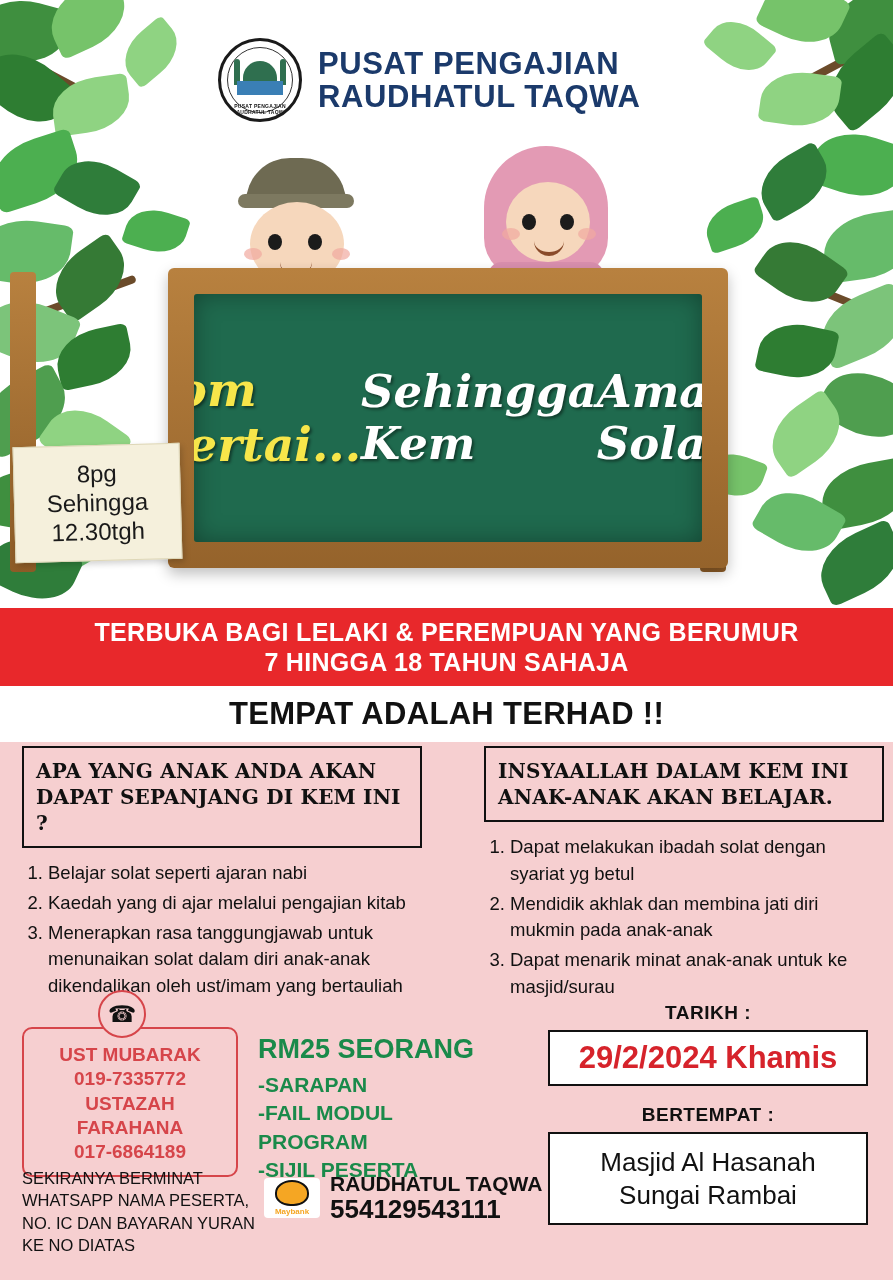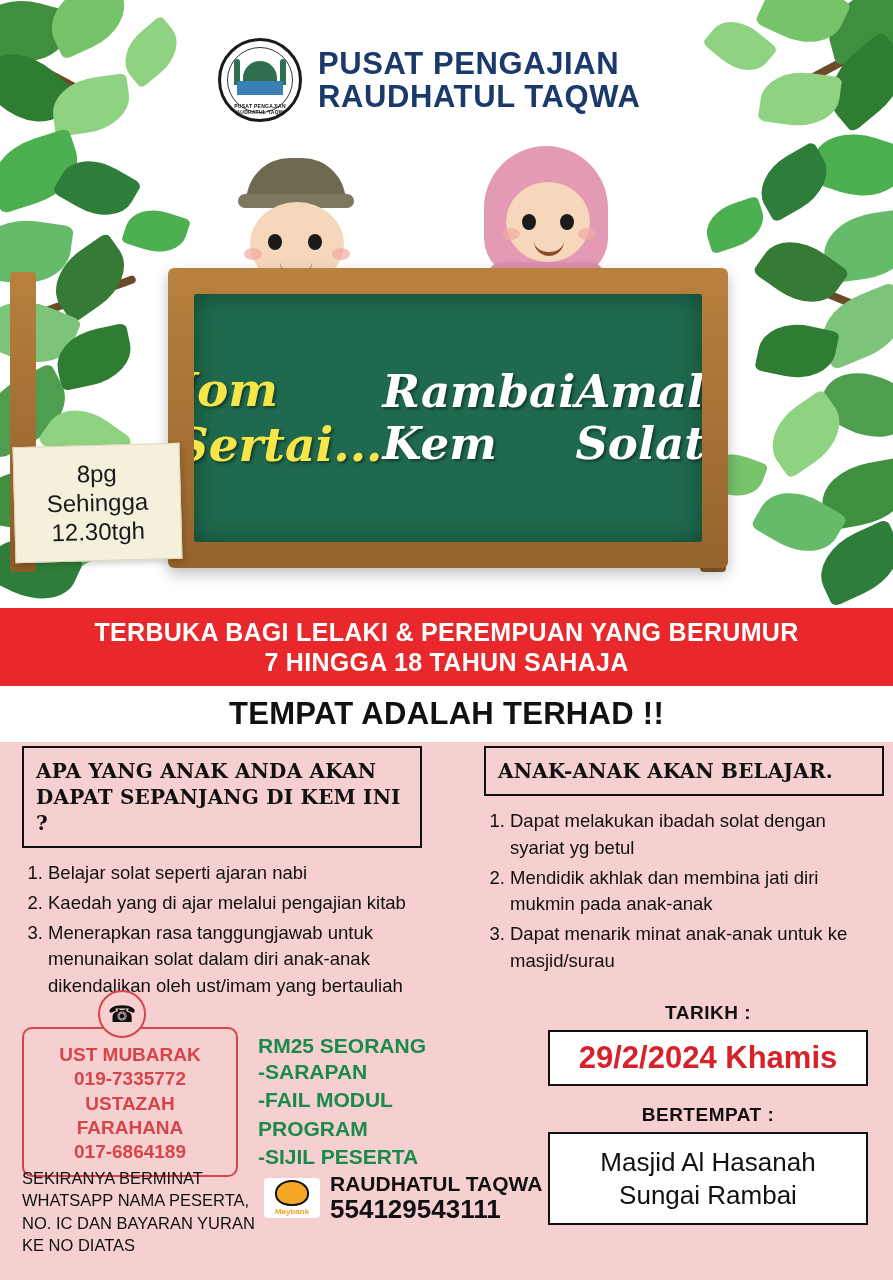--- a/index.html
+++ b/index.html
@@ -310,23 +310,23 @@
     z-index: 3;
   }
   .price-block {
     position: absolute;
     left: 258px;
     top: 292px;
     width: 240px;
     color: #1a8a4a;
   }
   .price-title {
-    font-size: 21px;
-    font-weight: bold;
-    margin-bottom: 0;
+    font-size: 27px;
+    font-weight: bold;
+    margin-bottom: 6px;
   }
   .price-item {
     font-size: 21px;
     font-weight: bold;
     line-height: 1.35;
   }
   .note-text {
     position: absolute;
     left: 22px;
     top: 425px;
@@ -506,21 +506,21 @@
       <div style="position:absolute; left:100px; top:86px; width:18px; height:12px; background:#f1a9a0; border-radius:50%; opacity:.7;"></div>
       <div style="position:absolute; left:10px; top:120px; width:116px; height:46px; background:#d98fae; border-radius:14px 14px 0 0;"></div>
     </div>
 
     <div class="board-post left"></div>
     <div class="board-post right"></div>
     <div class="board-wrap">
       <div class="board-frame"></div>
       <div class="board-inner">
         <div class="title-1">Jom Sertai...</div>
-        <div class="title-2">Rambai Kem</div>
+        <div class="title-2">Sehingga Kem</div>
         <div class="title-3">Amali Solat</div>
       </div>
     </div>
 
     <div class="time-card">
       <div>8pg</div>
       <div>Sehingga</div>
       <div>12.30tgh</div>
     </div>
   </div>
@@ -541,20 +541,21 @@
       </div>
       <ol class="points">
         <li>Belajar solat seperti ajaran nabi</li>
         <li>Kaedah yang di ajar melalui pengajian kitab</li>
         <li>Menerapkan rasa tanggungjawab untuk menunaikan solat dalam diri anak-anak dikendalikan oleh ust/imam yang bertauliah</li>
       </ol>
     </div>
 
     <div class="col right">
       <div class="box-head">
+        <div>INSYAALLAH DALAM KEM INI</div>
         <div>ANAK-ANAK AKAN BELAJAR.</div>
       </div>
       <ol class="points">
         <li>Dapat melakukan ibadah solat dengan syariat yg betul</li>
         <li>Mendidik akhlak dan membina jati diri mukmin pada anak-anak</li>
         <li>Dapat menarik minat anak-anak untuk ke masjid/surau</li>
       </ol>
     </div>
 
     <div class="phone-badge">☎</div>

